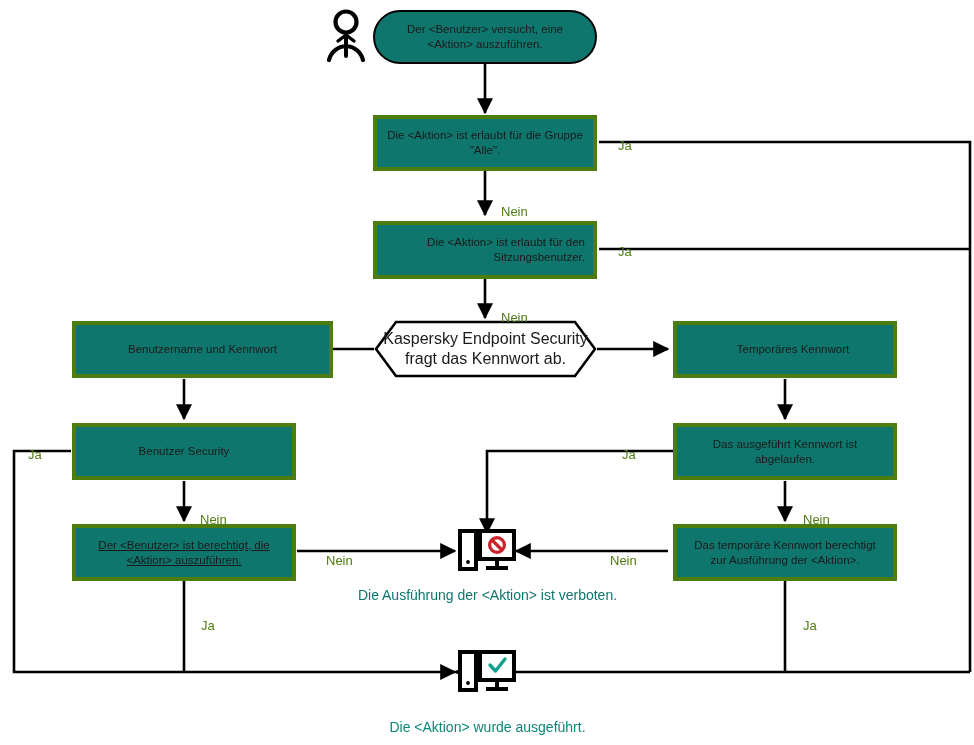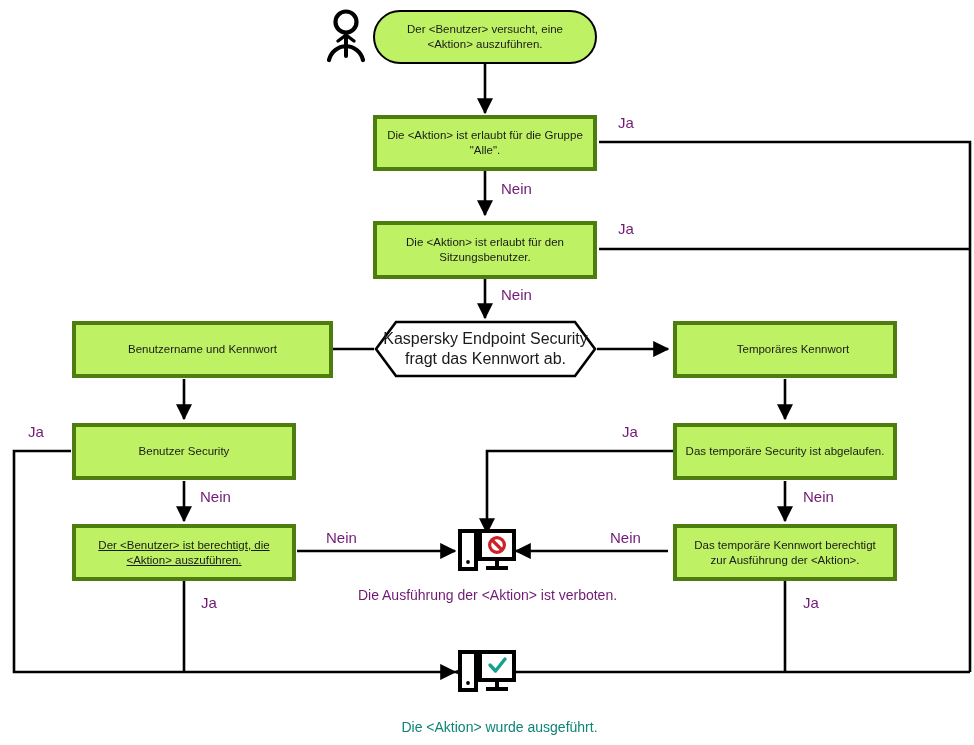--- a/index.html
+++ b/index.html
@@ -23,21 +23,21 @@
 
   
   .node{
     position:absolute;
     box-sizing:border-box;
     display:flex;
     align-items:center;
     justify-content:center;
     text-align:center;
     color:#1a1a1a;
-    background:#bef264;
+    background:#0f766e;
   }
   .node .txt{
     display:block;
     line-height:1.28;
     padding:0 8px;
   }
 
   
   .rect{
     border:4px solid #4d7c0f;
@@ -59,34 +59,35 @@
   }
   .hex .hexbg{
     position:absolute;
     left:0; top:0; width:100%; height:100%;
   }
   .hex .txt{ position:relative; z-index:2; }
 
   
   .elabel{
     position:absolute;
-    font-size:15px;
-    color:#701a75;
+    font-size:13px;
+    color:#4d7c0f;
     white-space:nowrap;
+    margin-top:24px;
   }
 
   
   .caption{
     position:absolute;
     text-align:center;
     font-size:14px;
     line-height:1.35;
     white-space:pre-line;
   }
-  .caption.deny{ color:#701a75; }
+  .caption.deny{ color:#0f766e; }
   .caption.allow{ color:#0c8577; }
 
   
   .icon{ position:absolute; }
 </style>
 </head>
 <body>
 
 <div id="canvas">
 
@@ -147,21 +148,21 @@
   </div>
 
   <div class="node stadium" style="left:373px; top:10px; width:224px; height:54px;">
     <span class="txt">Der &lt;Benutzer&gt; versucht, eine &lt;Aktion&gt; auszuführen.</span>
   </div>
 
   <div class="node rect" style="left:373px; top:115px; width:224px; height:56px;">
     <span class="txt">Die &lt;Aktion&gt; ist erlaubt für die Gruppe "Alle".</span>
   </div>
 
-  <div class="node rect" style="left:373px; top:221px; width:224px; height:58px;">
+  <div class="node rect" style="left:373px; top:221px; width:224px; height:58px;text-align:right;">
     <span class="txt">Die &lt;Aktion&gt; ist erlaubt für den Sitzungsbenutzer.</span>
   </div>
 
   <div class="node hex" style="left:374px; top:320px; width:223px; height:58px;">
     <svg class="hexbg" viewBox="0 0 223 58" preserveAspectRatio="none" xmlns="http://www.w3.org/2000/svg">
       <polygon points="22,2 201,2 221,29 201,56 22,56 2,29" fill="#ffffff" stroke="#000000" stroke-width="2.6"></polygon>
     </svg>
     <span class="txt">Kaspersky Endpoint Security fragt das Kennwort ab.</span>
   </div>
 
@@ -171,21 +172,21 @@
 
   <div class="node rect" style="left:673px; top:321px; width:224px; height:57px;padding-left:16px;">
     <span class="txt">Temporäres Kennwort</span>
   </div>
 
   <div class="node rect" style="left:72px; top:423px; width:224px; height:57px;">
     <span class="txt">Benutzer Security</span>
   </div>
 
   <div class="node rect" style="left:673px; top:423px; width:224px; height:57px;">
-    <span class="txt">Das temporäre Security ist abgelaufen.</span>
+    <span class="txt">Das ausgeführt Kennwort ist abgelaufen.</span>
   </div>
 
   <div class="node rect" style="left:72px; top:524px; width:224px; height:57px;text-decoration:underline;">
     <span class="txt">Der &lt;Benutzer&gt; ist berechtigt, die &lt;Aktion&gt; auszuführen.</span>
   </div>
 
   <div class="node rect" style="left:673px; top:524px; width:224px; height:57px;">
     <span class="txt">Das temporäre Kennwort berechtigt zur Ausführung der &lt;Aktion&gt;.</span>
   </div>
 
@@ -222,15 +223,15 @@
   <div class="icon" style="left:457px; top:650px; width:60px; height:46px;">
     <svg width="60" height="46" viewBox="0 0 60 46" xmlns="http://www.w3.org/2000/svg">
       <rect x="3" y="2" width="16" height="38" fill="#ffffff" stroke="#000" stroke-width="4"></rect>
       <circle cx="11" cy="33" r="1.9" fill="#000"></circle>
       <rect x="23" y="2" width="34" height="28" fill="#ffffff" stroke="#000" stroke-width="4"></rect>
       <rect x="38" y="30" width="4" height="7" fill="#000"></rect>
       <rect x="29" y="37" width="22" height="4" fill="#000"></rect>
       <path d="M 33 15 L 38.5 21 L 48 9" fill="none" stroke="#13a08c" stroke-width="3.4" stroke-linecap="round" stroke-linejoin="round"></path>
     </svg>
   </div>
-  <div class="caption allow" style="left:352px; top:718px; width:295px;">Die &lt;Aktion&gt; wurde ausgeführt.</div>
+  <div class="caption allow" style="left:340px; top:718px; width:295px;">Die &lt;Aktion&gt; wurde ausgeführt.</div>
 
 </div>
 
 </body></html>

